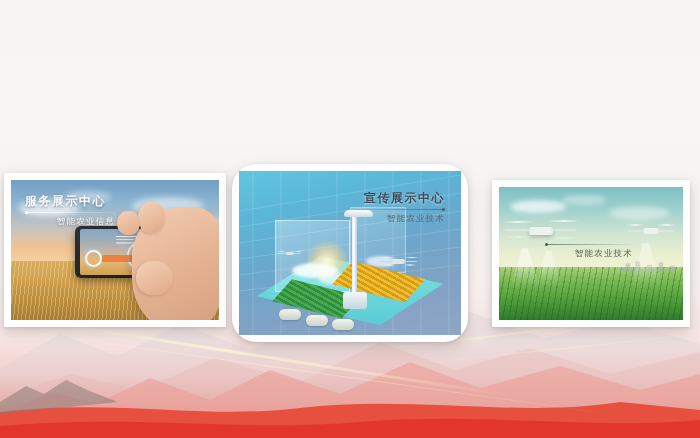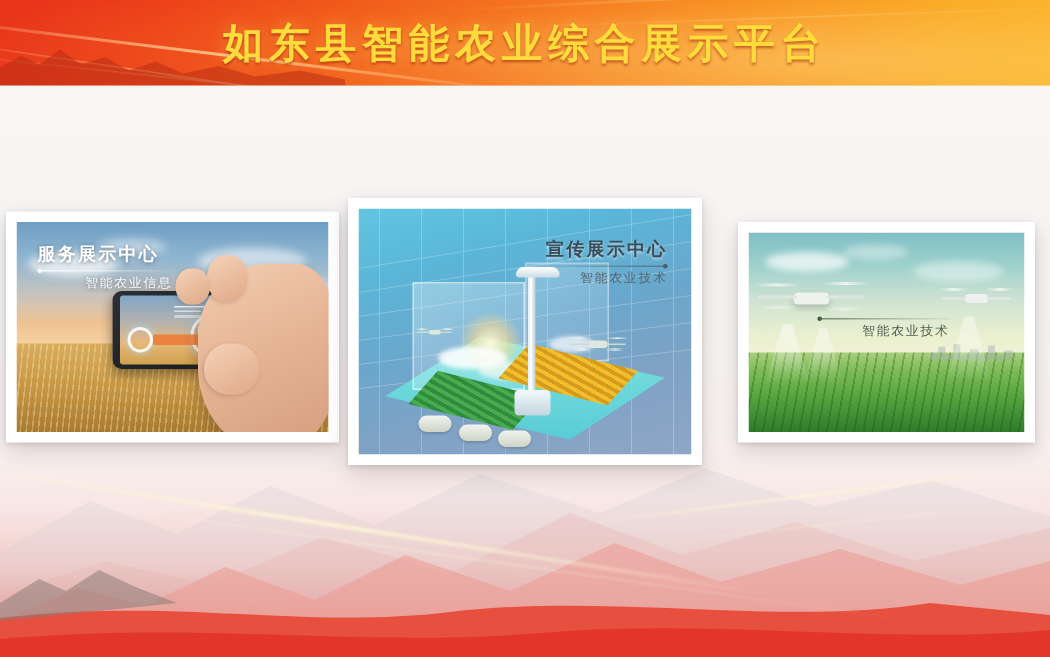--- a/index.html
+++ b/index.html
@@ -64,25 +64,26 @@
     font-family:"DejaVu Sans","Liberation Sans",sans-serif;
     white-space:nowrap;
   }
 
   
   .card {
     position:absolute;
     background:#ffffff;
     box-shadow:0 5px 14px rgba(120,110,105,.30), 0 1px 3px rgba(120,110,105,.22);
     overflow:hidden;
+    margin-top:32px;
   }
   .card-inner { position:absolute; inset:7px; overflow:hidden; }
 
   #card-left   { left:4px;   top:141px; width:222px; height:154px; }
-  #card-middle { left:232px; top:132px; width:236px; height:178px; }
+  #card-middle { left:232px; top:132px; width:236px; height:178px;border-radius:24px; }
   #card-right  { left:492px; top:148px; width:198px; height:147px; }
 
   
   .card-text { position:absolute; z-index:6; }
   .ct-title { font-size:12px; font-weight:bold; letter-spacing:1.5px; white-space:nowrap;
               font-family:"DejaVu Sans","Liberation Sans",sans-serif; line-height:1.25; }
   .ct-sub   { font-size:8.5px; letter-spacing:1.2px; white-space:nowrap;
               font-family:"DejaVu Sans","Liberation Sans",sans-serif; line-height:1.3;text-align:right; }
   .ct-rule  { height:1px; margin:3px 0 3px 0; position:relative; }
   .ct-rule::before { content:""; position:absolute; left:0; top:-1px; width:3px; height:3px; border-radius:50%; }
@@ -216,34 +217,20 @@
         <path d="M0,34 L26,18 L44,26 L66,12 L92,24 L118,34 L0,46 Z" fill="#8c7b78" opacity="0.55"></path>
       </svg>
     </div>
 
     <div class="ray ray-a"></div>
     <div class="ray ray-b"></div>
     <div class="ray ray-c"></div>
     <div class="ray ray-d"></div>
   </div>
 
-  <div class="banner">
-    <div class="banner-glow"></div>
-    <div class="banner-streak bs1"></div>
-    <div class="banner-streak bs2"></div>
-    <div class="banner-streak bs3"></div>
-    <div class="banner-streak bs4"></div>
-    <div class="banner-streak bs5"></div>
-    <div class="banner-silhouette">
-      <svg viewBox="0 0 230 26" preserveAspectRatio="none">
-        <path d="M0,26 L0,14 L14,6 L26,12 L40,2 L54,12 L70,7 L86,16 L104,10 L122,18 L146,13 L170,20 L200,16 L230,22 L230,26 Z" fill="#b32a12"></path>
-      </svg>
-    </div>
-    <div class="banner-title">如东县智能农业综合展示平台</div>
-  </div>
 
   <div class="card" id="card-left">
     <div class="card-inner">
       <div class="art-left">
         <div class="al-sky"></div>
         <div class="al-sun"></div>
         <div class="al-cloud" style="left:4%;top:14%;width:60px;height:16px;"></div>
         <div class="al-cloud" style="left:26%;top:8%;width:46px;height:12px;opacity:.6;"></div>
         <div class="al-cloud" style="left:58%;top:12%;width:72px;height:18px;opacity:.75;"></div>
         <div class="al-cloud" style="left:78%;top:26%;width:50px;height:13px;opacity:.5;"></div>

